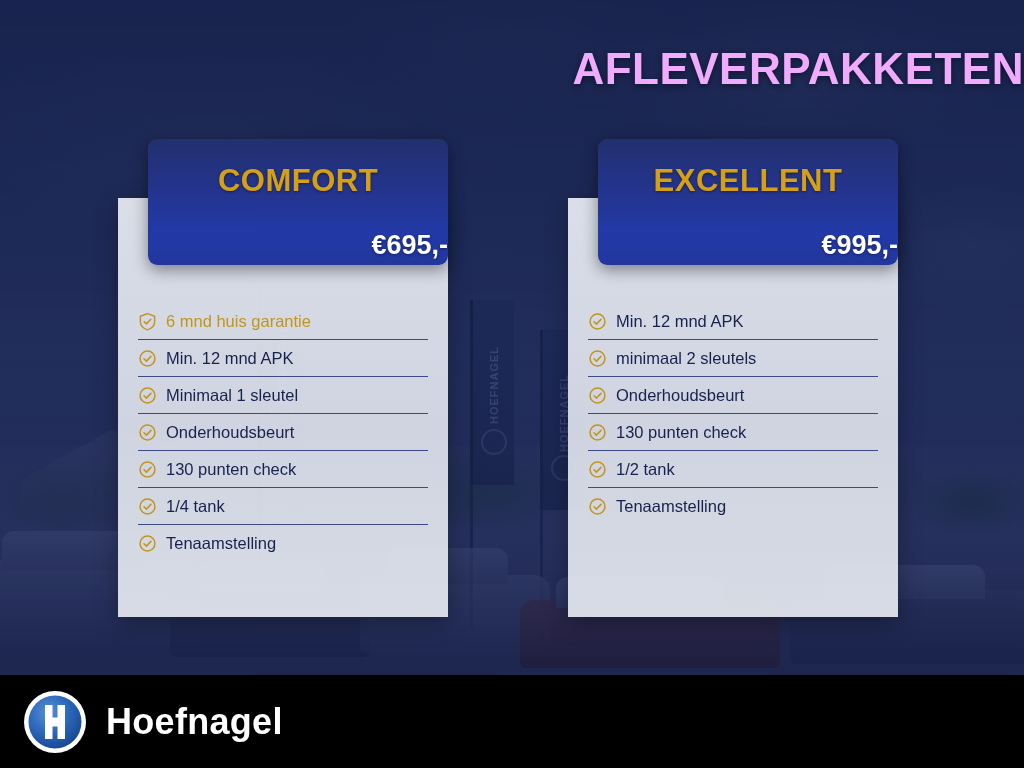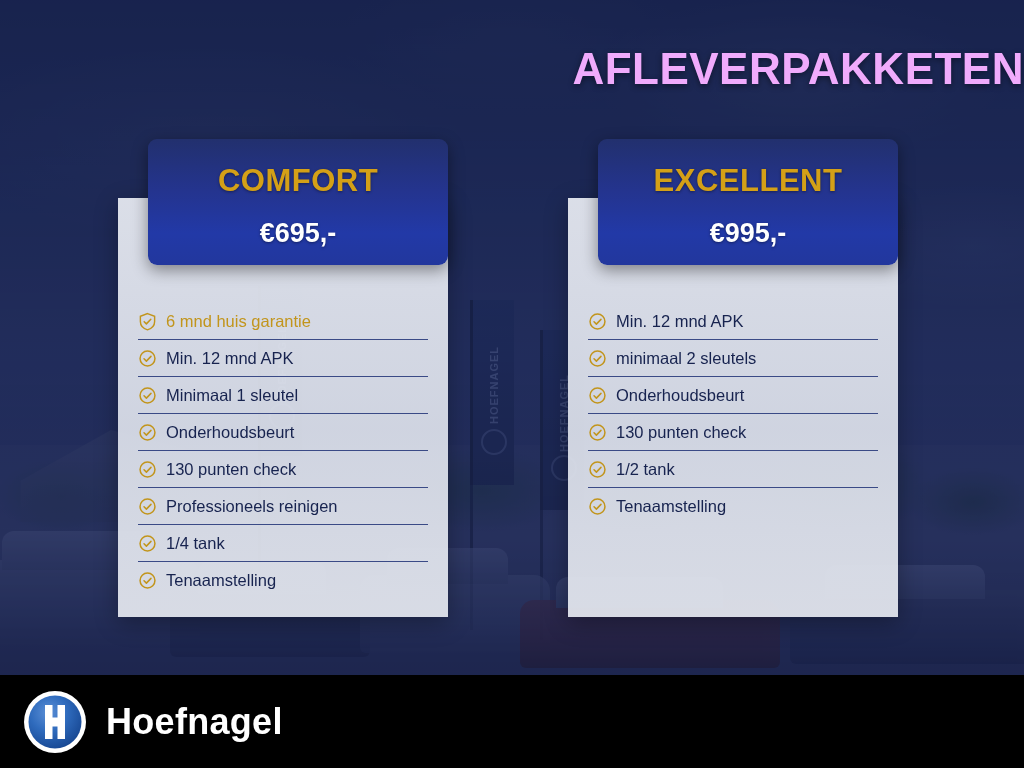--- a/index.html
+++ b/index.html
@@ -115,22 +115,23 @@
     border-radius:9px;
     background:linear-gradient(180deg,#22306e 0%, #24348f 42%, #2239a7 75%, #22379d 100%);
     box-shadow:0 5px 16px rgba(0,0,0,.42);
     text-align:center; padding-top:24px;
   }
   .pkg-name {
     color:#d4a017; font-size:31px; font-weight:bold; letter-spacing:.5px;
     text-shadow:0 1px 3px rgba(0,0,0,.4);
   }
   .pkg-price {
-    margin-top:19px; color:#ffffff; font-size:27px; font-weight:bold;
+    margin-top:31px; color:#ffffff; font-size:27px; font-weight:bold;
     text-shadow:0 1px 3px rgba(0,0,0,.4);
+    text-align:right;
   }
 
   .features { position:absolute; top:105px; left:0; width:330px; padding:0 20px; }
   .feat {
     display:flex; align-items:center; gap:9px;
     height:37px; font-size:16.5px; color:#17234f;
     border-bottom:1px solid #3a4a86;
   }
   .feat:last-child { border-bottom:none; }
   .feat.highlight { color:#c2951c; }
@@ -239,27 +240,20 @@
         </div>
 
         <div class="feat">
           <svg class="ico" viewBox="0 0 24 24">
             <circle cx="12" cy="12" r="9.4" fill="none" stroke="#c2951c" stroke-width="1.9"></circle>
             <path d="M7.6 12.3 l3 3 l5.8 -6" fill="none" stroke="#c2951c" stroke-width="1.9" stroke-linecap="round" stroke-linejoin="round"></path>
           </svg>
           <span class="txt">130 punten check</span>
         </div>
 
-        <div class="feat">
-          <svg class="ico" viewBox="0 0 24 24">
-            <circle cx="12" cy="12" r="9.4" fill="none" stroke="#c2951c" stroke-width="1.9"></circle>
-            <path d="M7.6 12.3 l3 3 l5.8 -6" fill="none" stroke="#c2951c" stroke-width="1.9" stroke-linecap="round" stroke-linejoin="round"></path>
-          </svg>
-          <span class="txt">Professioneels reinigen</span>
-        </div>
 
         <div class="feat">
           <svg class="ico" viewBox="0 0 24 24">
             <circle cx="12" cy="12" r="9.4" fill="none" stroke="#c2951c" stroke-width="1.9"></circle>
             <path d="M7.6 12.3 l3 3 l5.8 -6" fill="none" stroke="#c2951c" stroke-width="1.9" stroke-linecap="round" stroke-linejoin="round"></path>
           </svg>
           <span class="txt">1/4 tank</span>
         </div>
 
         <div class="feat">

